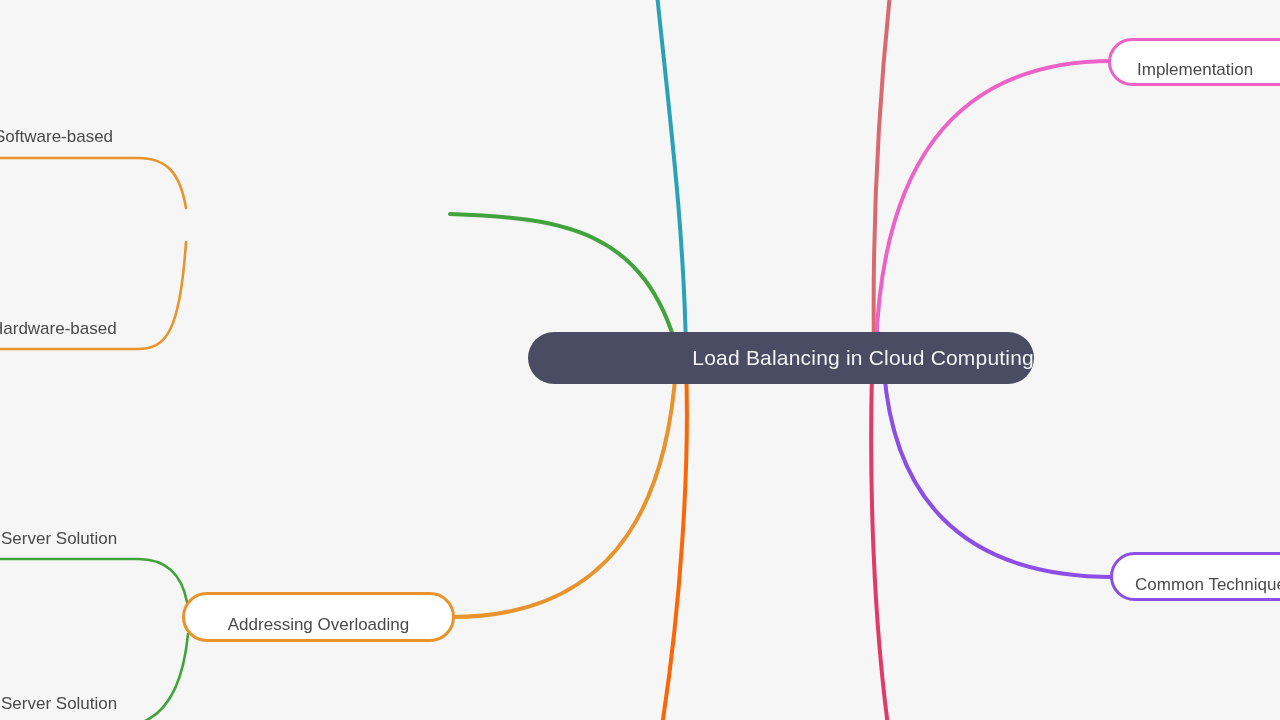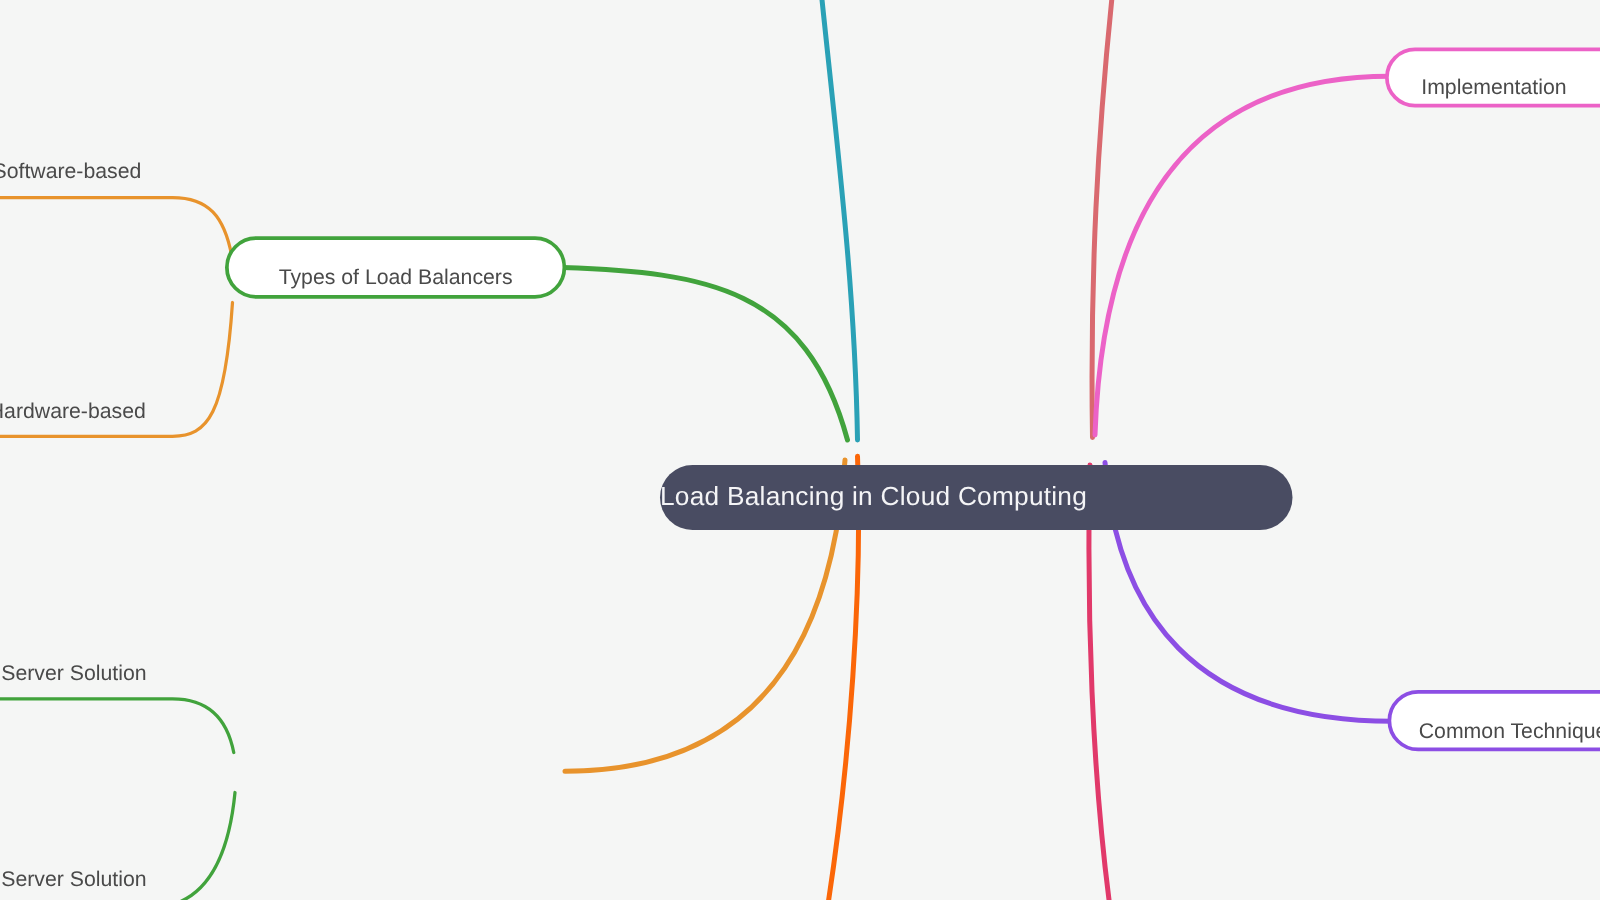--- a/index.html
+++ b/index.html
@@ -42,26 +42,25 @@
   .pill-label { color: var(--c, #4a4a4a); margin-top: 16px; }
 
   .root {
     position: absolute;
     z-index: 3;
     box-sizing: border-box;
     background: var(--c, #494c62);
     border-radius: 26px;
     display: flex;
     align-items: center;
-    justify-content: flex-start;
+    justify-content: flex-end;
     font-size: 21px;
     letter-spacing: 0.2px;
     white-space: nowrap;
     cursor: pointer;
-    margin-top: 40px;
   }
   .root-label { color: var(--c, #f4f4f6); }
 
   .leaf {
     position: absolute;
     z-index: 2;
     font-size: 17px;
     white-space: nowrap;
     color: var(--c, #4a4a4a);
     cursor: pointer;
@@ -87,24 +86,24 @@
     <path class="thin" d="M -30 158 L 138 158 C 166 158 180 172 186 208" style="--c: #e8932c;"></path>
     <path class="thin" d="M -30 349 L 138 349 C 166 349 180 332 186 242" style="--c: #e8932c;"></path>
     <path class="thin" d="M -30 559 L 138 559 C 168 559 182 576 187 602" style="--c: #41a33c;"></path>
     <path class="thin" d="M 188 634 C 183 685 166 714 140 723 L -30 723" style="--c: #41a33c;"></path>
   </svg>
 
   <div class="root" style="left: 528px; top: 332px; width: 506px; height: 52px; --c: #494c62;">
     <span class="root-label" style="--c: #f4f4f6;">Load Balancing in Cloud Computing</span>
   </div>
 
-  <div class="pill" style="left: 180px; top: 189px; width: 273px; height: 50px; --c: #41a33c;">
-    <span class="pill-label" style="--c: #4a4a4a;">Types of Load Balancers</span>
+
+  <div class="pill" style="left: 182px; top: 592px; width: 273px; height: 50px; --c: #e8932c;">
+    <span class="pill-label" style="--c: #4a4a4a;">Addressing Overloading</span>
   </div>
-
 
   <div class="pill edge" style="left: 1108px; top: 38px; width: 240px; height: 48px; padding-left: 26px; --c: #ec62c7;">
     <span class="pill-label" style="--c: #4a4a4a;">Implementation</span>
   </div>
 
   <div class="pill edge" style="left: 1110px; top: 552px; width: 240px; height: 49px; padding-left: 22px; --c: #8c4ee4;">
     <span class="pill-label" style="--c: #4a4a4a;">Common Techniques</span>
   </div>
 
   <div class="leaf" style="left: -6px; top: 127px; --c: #4a4a4a;">Software-based</div>

